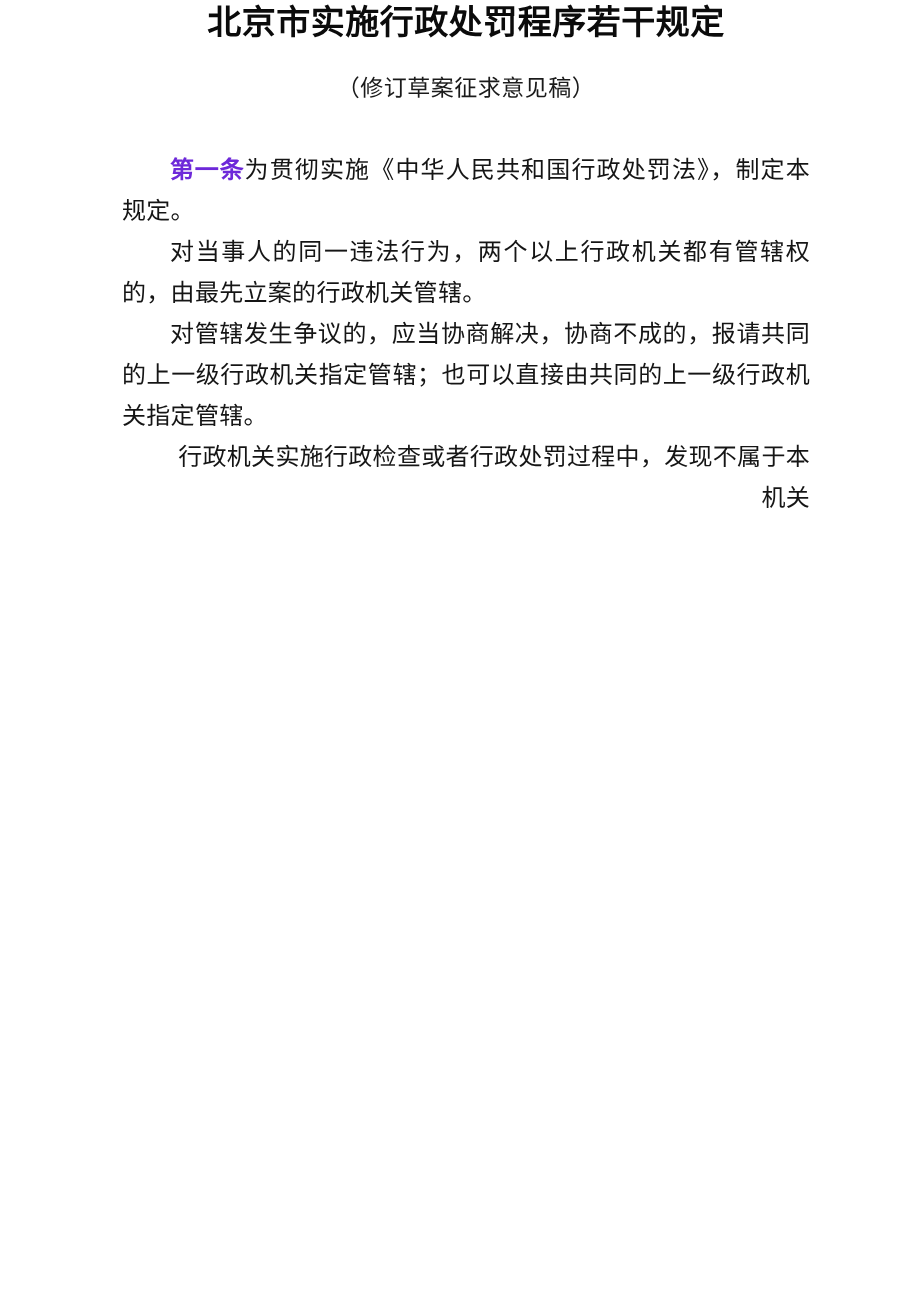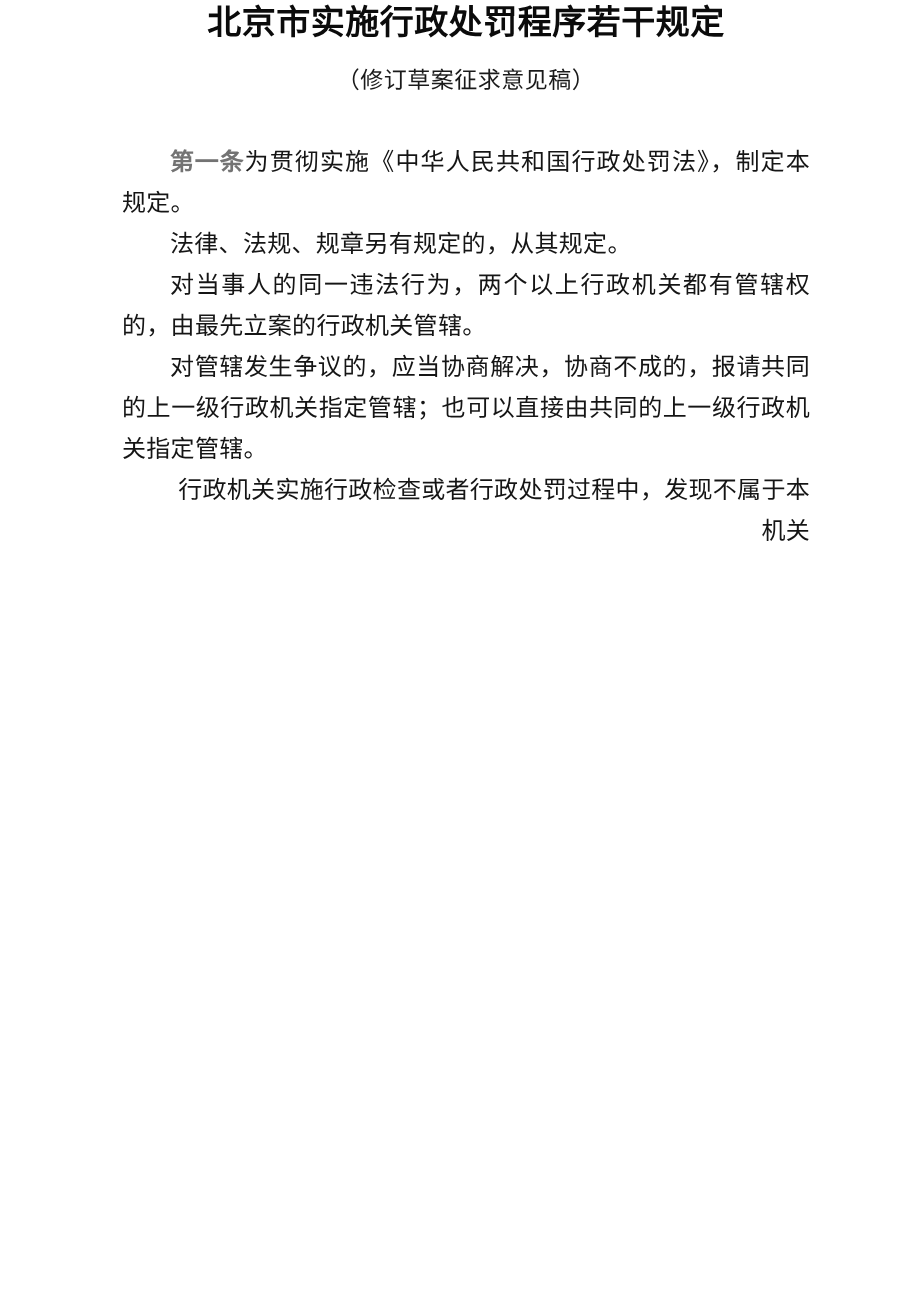--- a/index.html
+++ b/index.html
@@ -38,21 +38,21 @@
     white-space: nowrap;
   }
 
   .doc-subtitle {
     font-family: "Liberation Serif", "DejaVu Serif", serif;
     font-size: 23px;
     line-height: 32px;
     letter-spacing: 0.5px;
     text-align: center;
     color: #1a1a1a;
-    margin: 8px;
+    margin: 16px;
     padding-top: 13px;
   }
 
   .articles {
     margin-top: 44px;
   }
 
   p.para {
     font-family: "Liberation Serif", "DejaVu Serif", serif;
     font-size: 24px;
@@ -68,35 +68,34 @@
 
   p.para:last-child {
     text-align: right;
   }
 
   .art-label {
     font-family: "Liberation Sans", "DejaVu Sans", sans-serif;
     font-weight: 700;
     font-size: 24px;
     letter-spacing: 0;
-    color: #737373;
+    color: #6d28d9;
   }
 </style>
 </head>
 <body>
 
 <div class="page">
   <div class="doc-body">
 
     <h1 class="doc-title">北京市实施行政处罚程序若干规定</h1>
 
     <div class="doc-subtitle">（修订草案征求意见稿）</div>
 
     <div class="articles">
         <p class="para"><span class="art-label">第一条</span><span>为贯彻实施《中华人民共和国行政处罚法》，制定本规定。</span></p>
-        <p class="para"><span>法律、法规、规章另有规定的，从其规定。</span></p>
         <p class="para"><span>对当事人的同一违法行为，两个以上行政机关都有管辖权的，由最先立案的行政机关管辖。</span></p>
         <p class="para"><span>对管辖发生争议的，应当协商解决，协商不成的，报请共同的上一级行政机关指定管辖；也可以直接由共同的上一级行政机关指定管辖。</span></p>
         <p class="para"><span>行政机关实施行政检查或者行政处罚过程中，发现不属于本机关</span></p>
       </div>
 
   </div>
 </div>
 
 </body></html>

